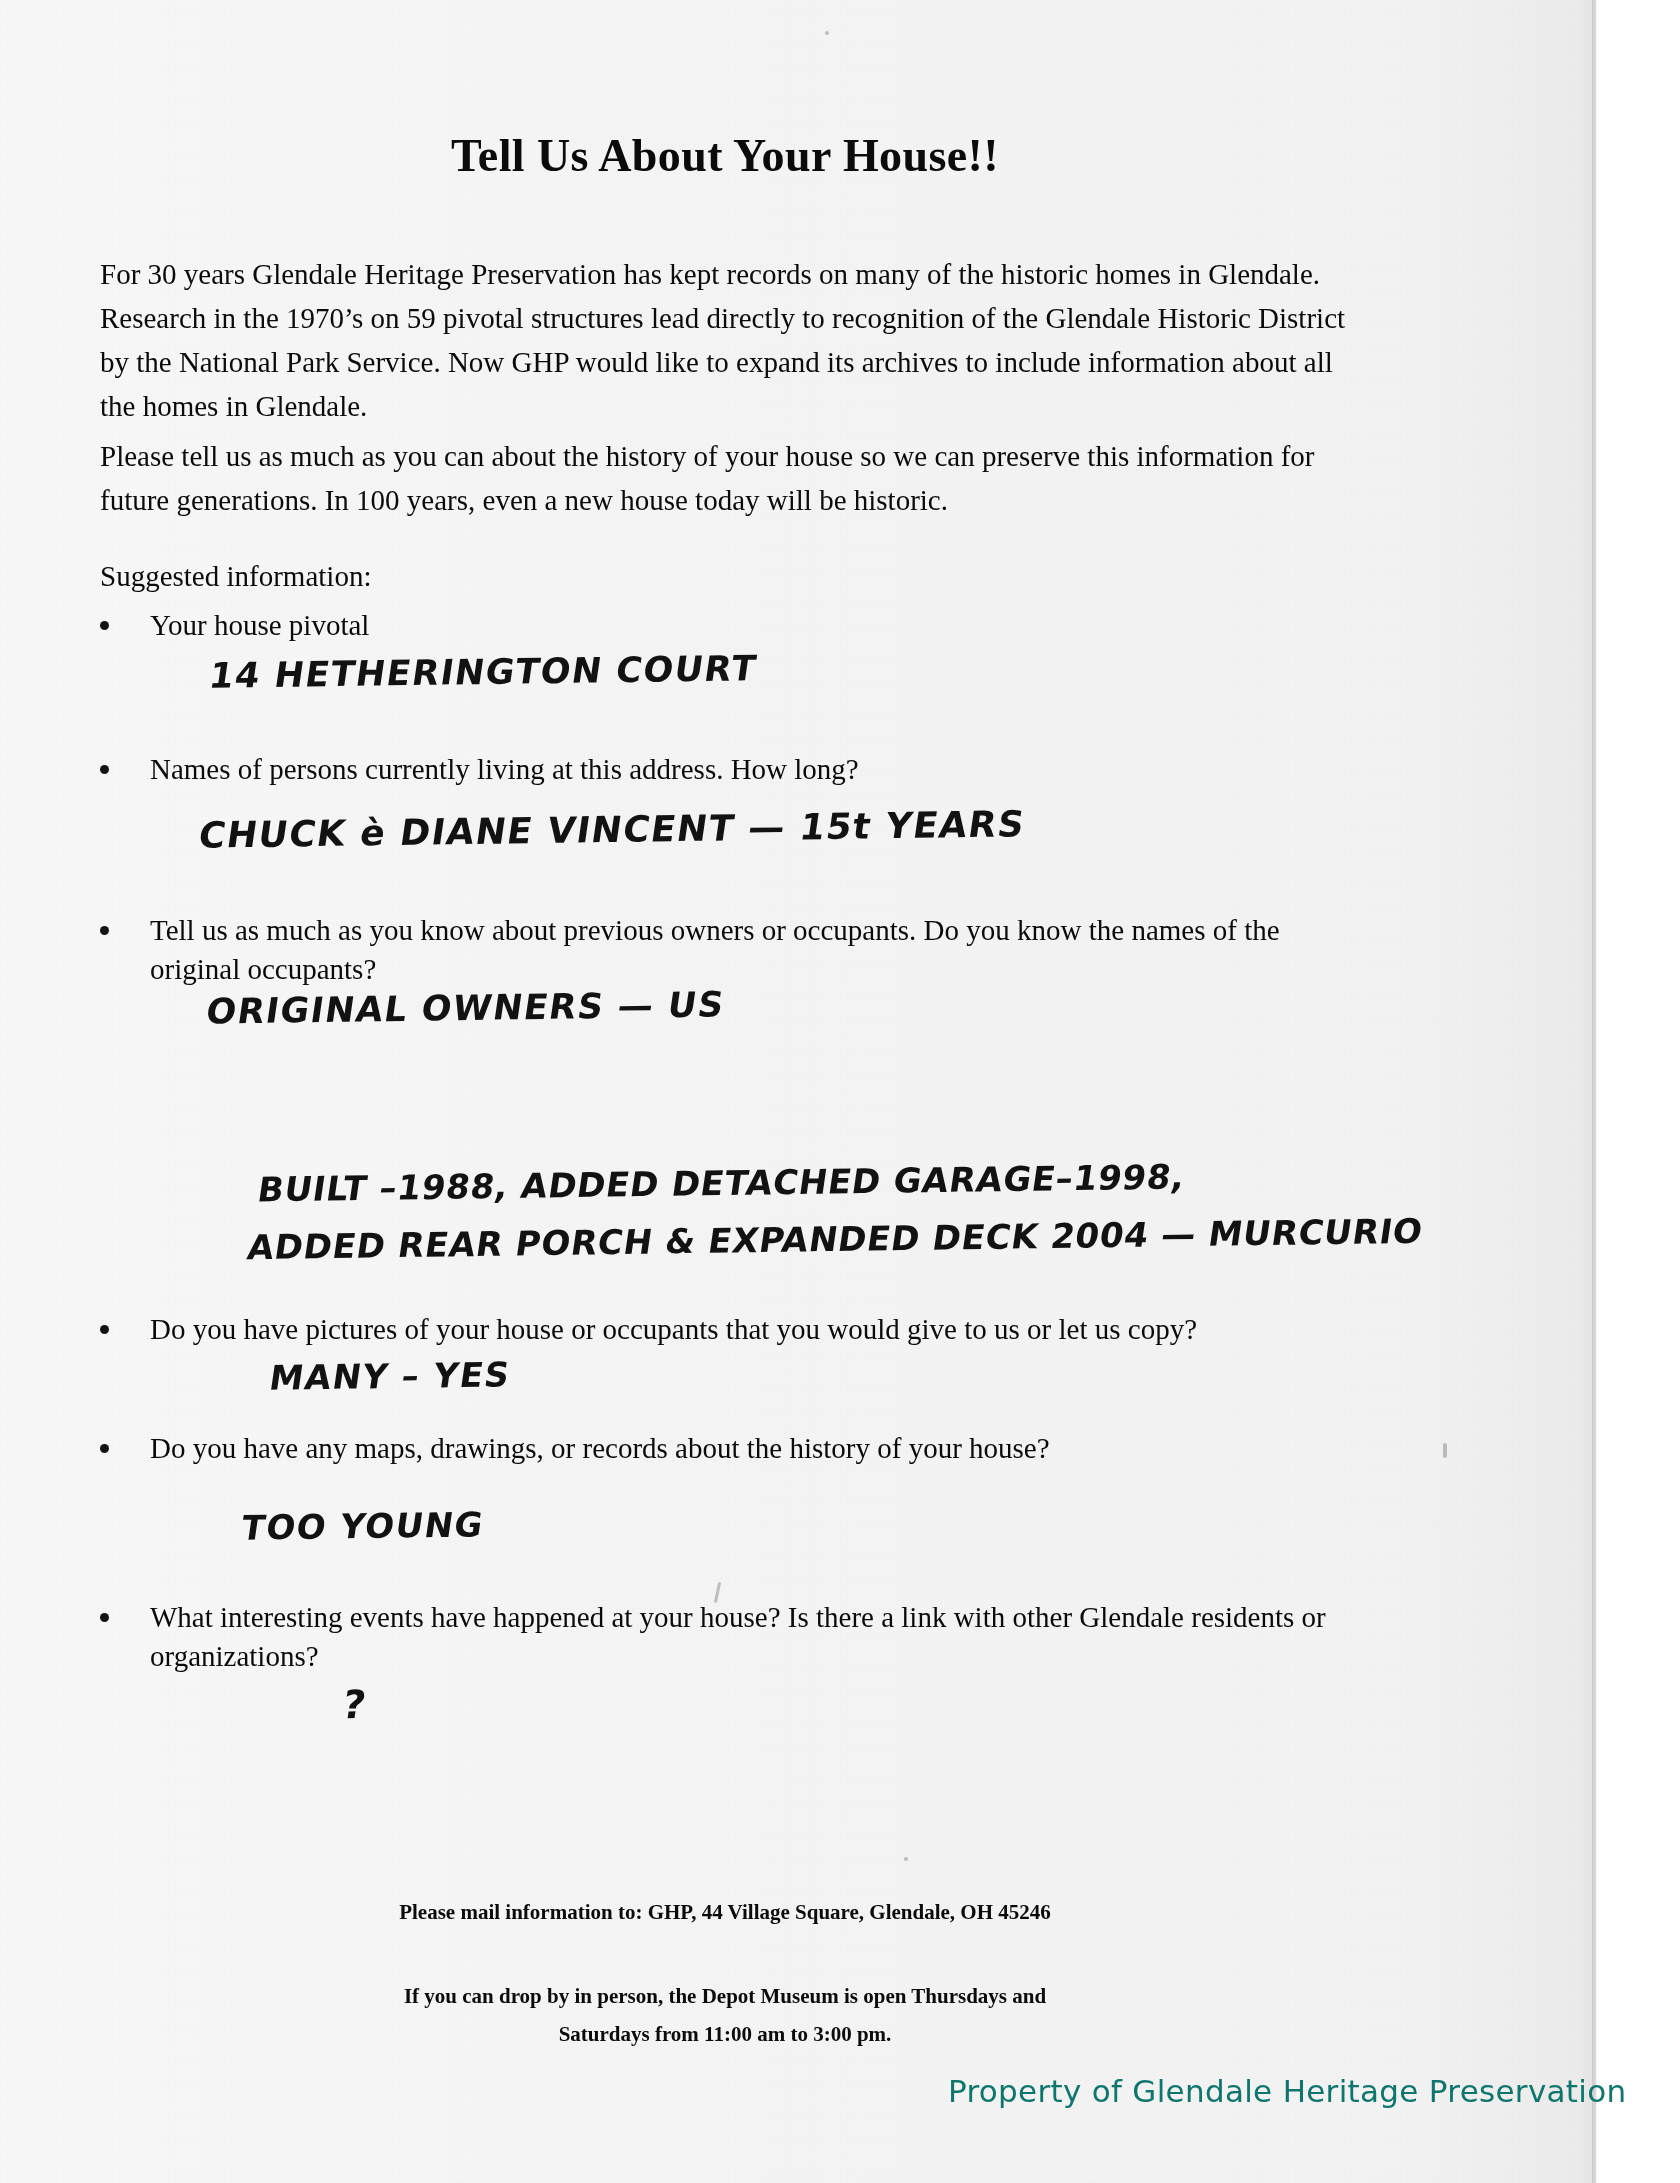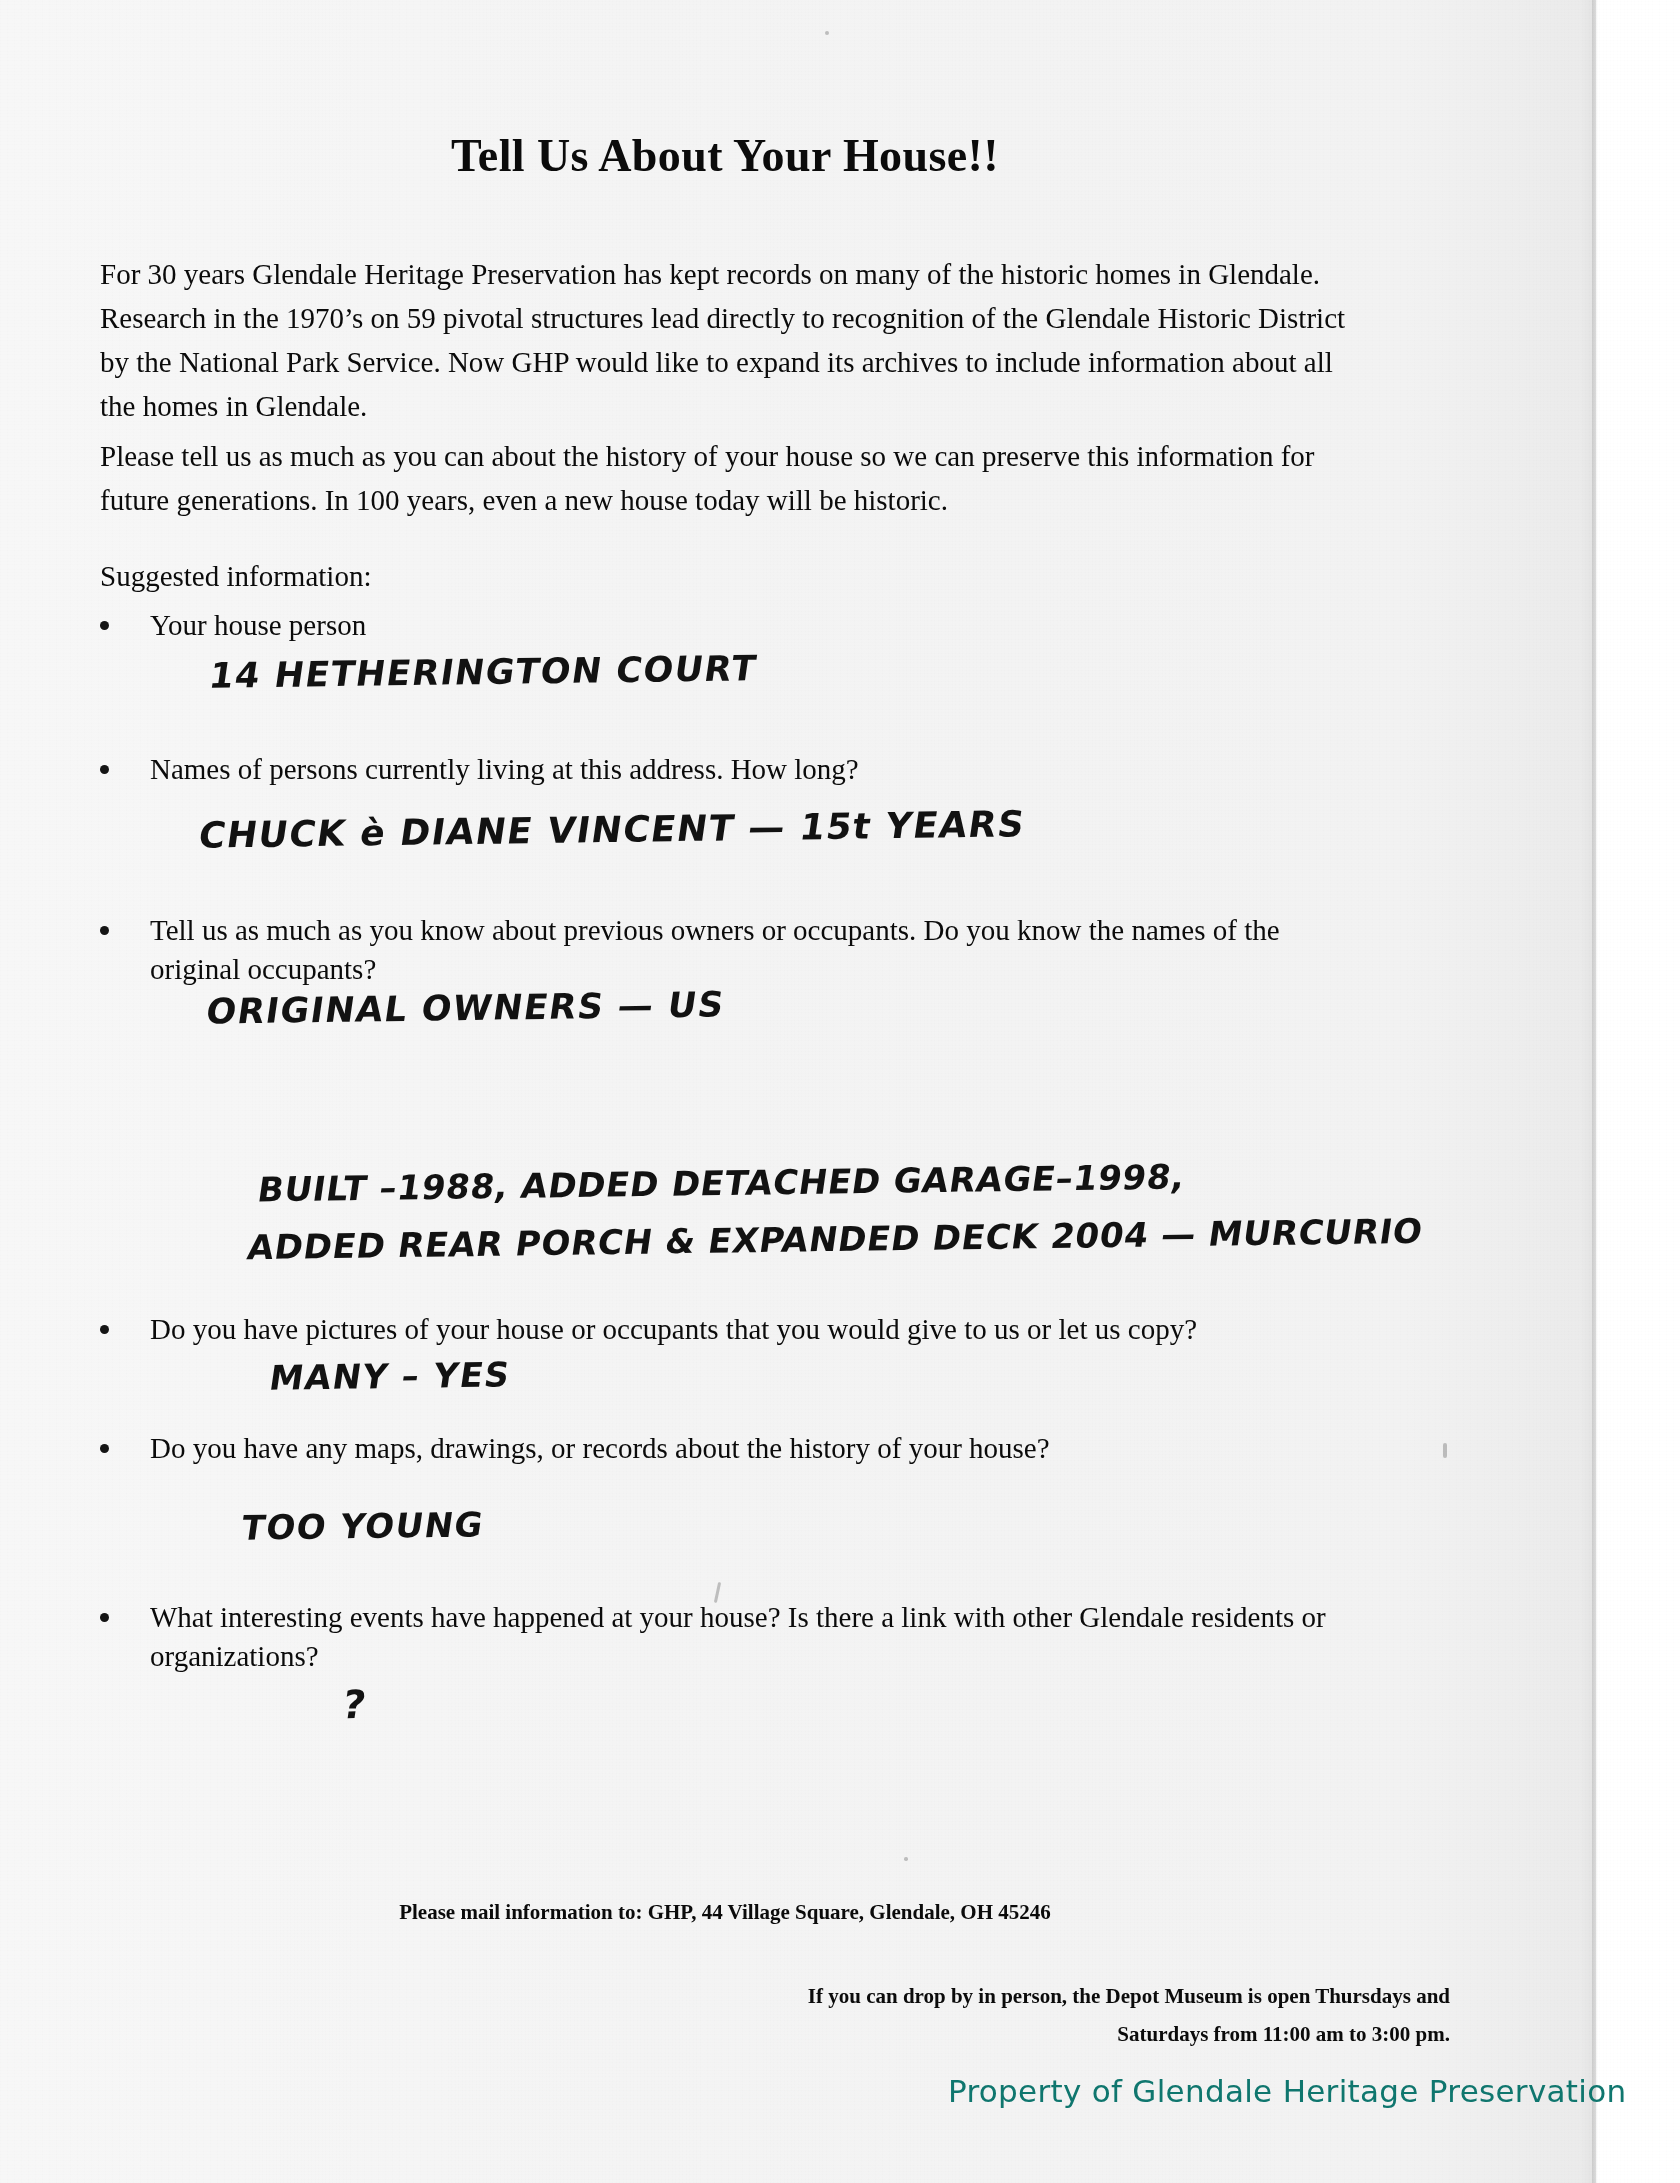--- a/index.html
+++ b/index.html
@@ -139,21 +139,21 @@
   .footer-line {
     position: absolute;
     left: 0;
     width: 1450px;
     text-align: center;
     font-size: 21px;
     font-weight: bold;
     line-height: 38px;
   }
   .f1 { top: 1893px; }
-  .f2 { top: 1977px; text-align: right; }
+  .f2 { top: 1977px; }
 
   
   .watermark {
     position: absolute;
     left: 948px;
     top: 2073px;
     font-family: "DejaVu Sans", "Liberation Sans", sans-serif;
     font-size: 31px;
     color: #0f766e;
     letter-spacing: 0.3px;
@@ -179,21 +179,21 @@
     <h1 class="doc-title">Tell Us About Your House!!</h1>
 
     <p class="body-block para1">For 30 years Glendale Heritage Preservation has kept records on many of the historic homes in Glendale.  Research in the 1970’s on 59 pivotal structures lead directly to recognition of the Glendale Historic District by the National Park Service.  Now GHP would like to expand its archives to include information about all the homes in Glendale.</p>
 
     <p class="body-block para2">Please tell us as much as you can about the history of your house so we can preserve this information for future generations.  In 100 years, even a new house today will be historic.</p>
 
     <p class="body-block suggested">Suggested information:</p>
 
     <div class="bullet b1">
       <span class="dot"></span>
-      <span class="q">Your house person</span>
+      <span class="q">Your house pivotal</span>
     </div>
     <div class="hand hw-address">14 HETHERINGTON COURT</div>
 
     <div class="bullet b2">
       <span class="dot"></span>
       <span class="q">Names of persons currently living at this address.  How long?</span>
     </div>
     <div class="hand hw-residents">CHUCK è DIANE VINCENT — 15t YEARS</div>
 
     <div class="bullet b3">

